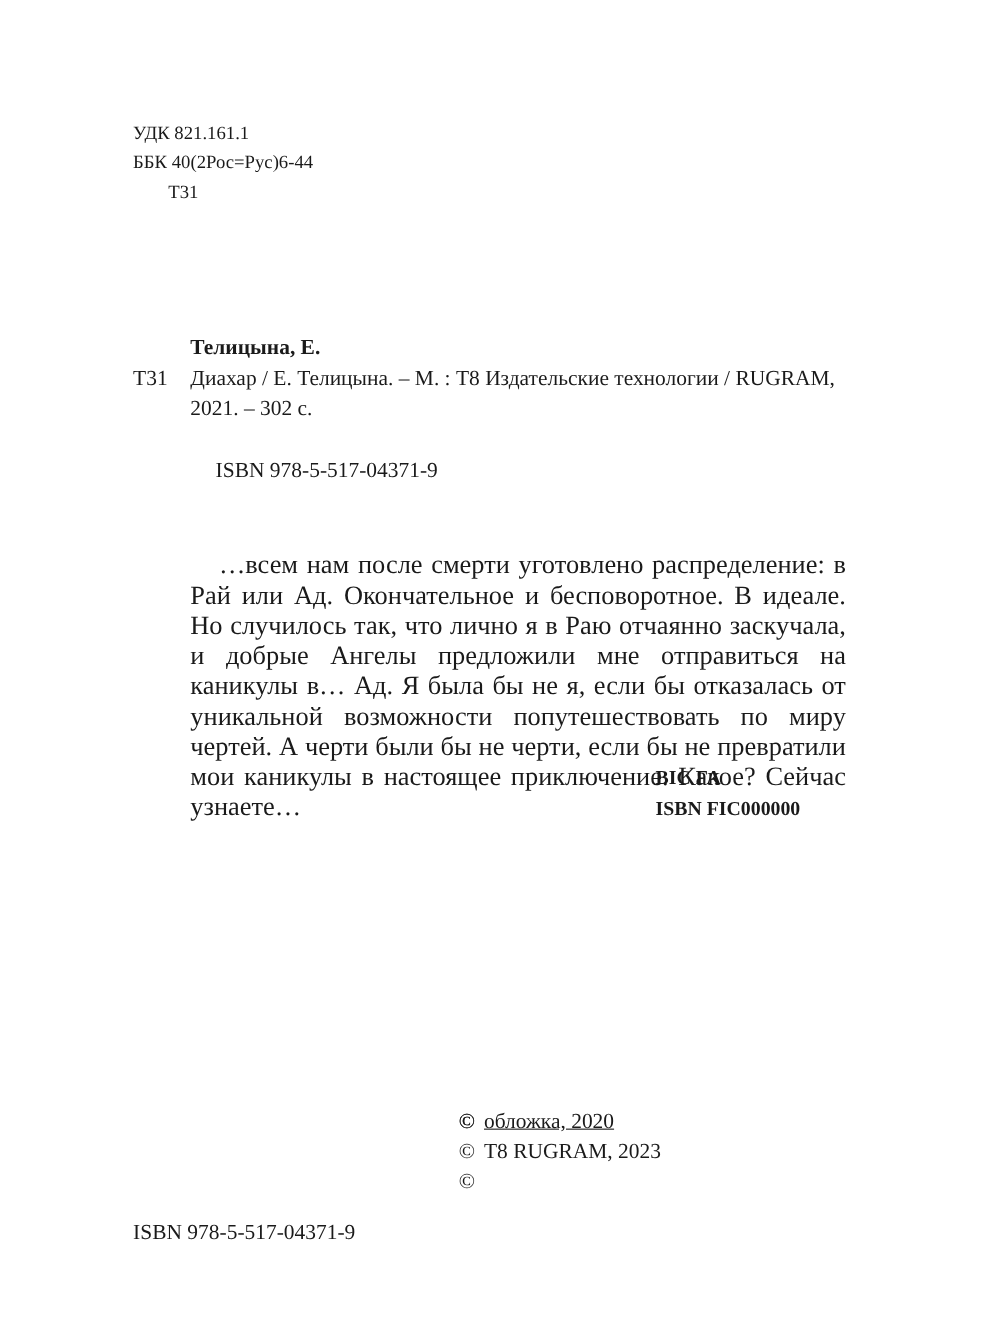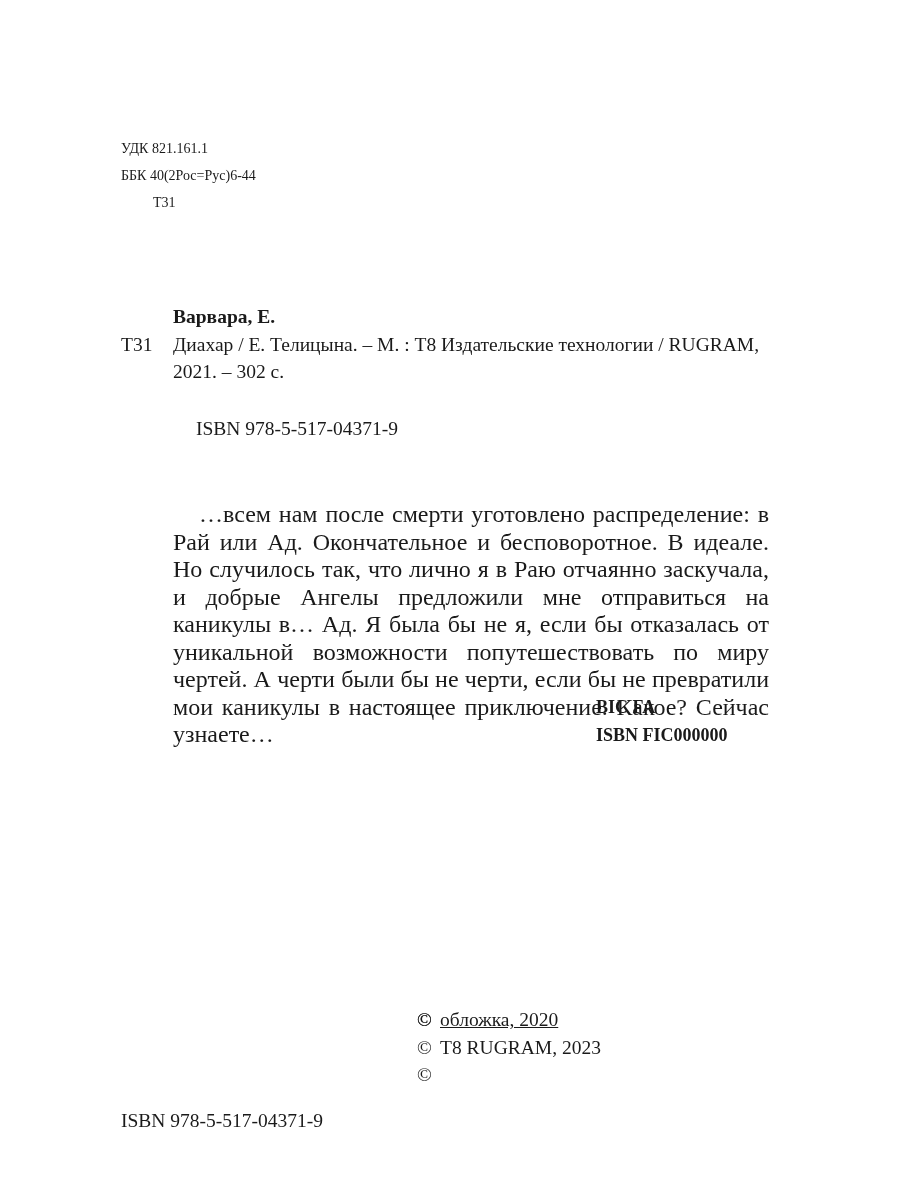--- a/index.html
+++ b/index.html
@@ -16,22 +16,22 @@
     background: #ffffff;
     color: #1a1a1a;
     font-family: "Liberation Serif", "DejaVu Serif", serif;
     overflow: hidden;
   }
 
   
   .class-block {
     position: absolute;
     left: 121px;
-    top: 135px;
-    font-size: 14px;
+    top: 107px;
+    font-size: 17px;
     line-height: 27px;
     white-space: nowrap;
   }
   .class-line { display: block; }
   .class-line.indent { padding-left: 32px; }
 
   
   .biblio {
     position: absolute;
     left: 121px;
@@ -135,21 +135,21 @@
 
 <div class="page">
 
   <div class="class-block">
     <span class="class-line">УДК 821.161.1</span>
     <span class="class-line">ББК 40(2Рос=Рус)6-44</span>
     <span class="class-line indent">Т31</span>
   </div>
 
   <div class="biblio">
-    <span class="biblio-author">Варвара, Е.</span>
+    <span class="biblio-author">Телицына, Е.</span>
     <span class="biblio-body">
       <span class="biblio-mark">Т31</span>
       <span>Диахар / Е. Телицына. – М. : Т8 Издательские технологии / RUGRAM, 2021. – 302 с.</span>
     </span>
   </div>
 
   <div class="isbn-top">ISBN 978-5-517-04371-9</div>
 
   <div class="annotation">…всем нам после смерти уготовлено распределение: в Рай или Ад. Окончательное и бесповоротное. В идеале. Но случилось так, что лично я в Раю отчаянно заскучала, и добрые Ангелы предложили мне отправиться на каникулы в… Ад. Я была бы не я, если бы отказалась от уникальной возможности попутешествовать по миру чертей. А черти были бы не черти, если бы не превратили мои каникулы в настоящее приключение. Какое? Сейчас узнаете…</div>
 

